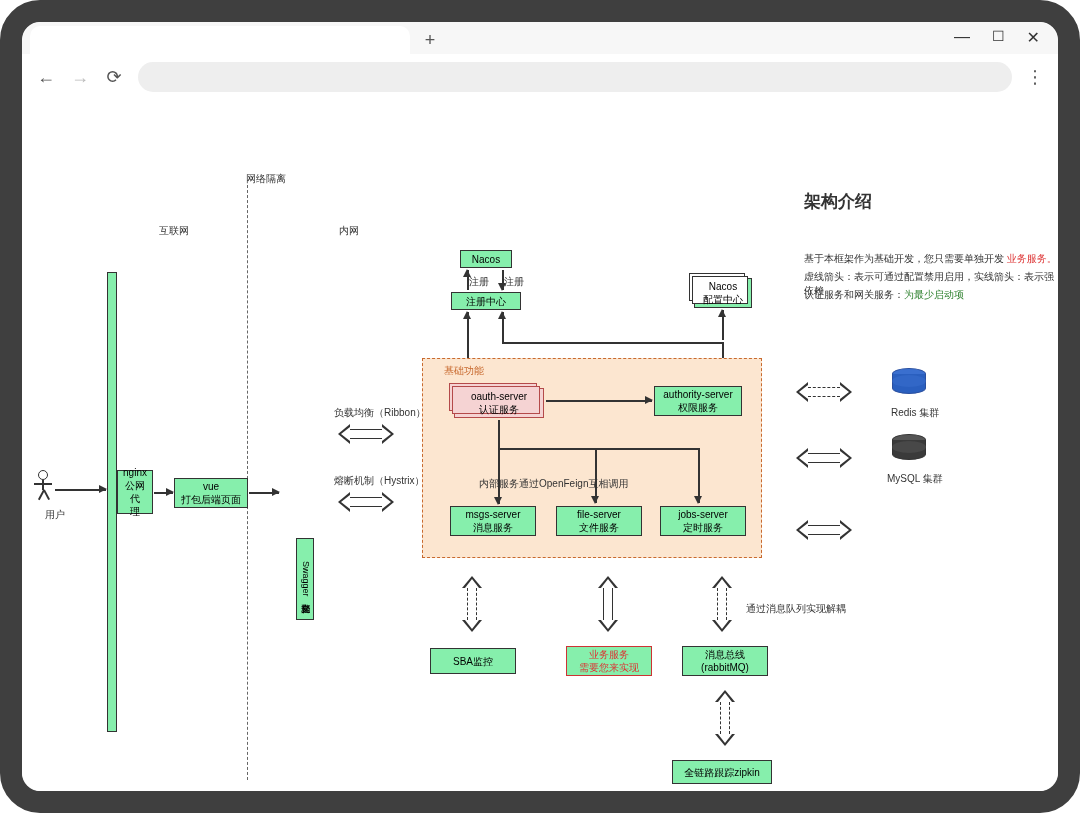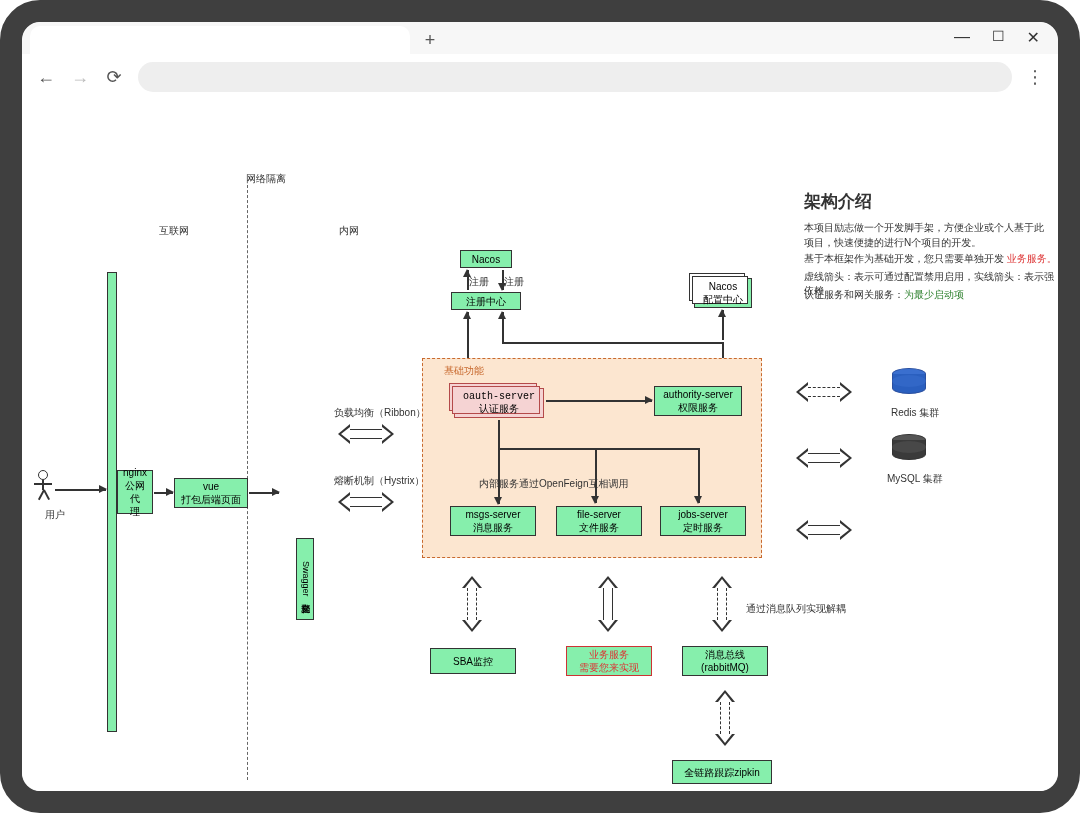--- a/index.html
+++ b/index.html
@@ -263,21 +263,20 @@
     <span class="nav-btn">←</span>
     <span class="nav-btn disabled">→</span>
     <span class="nav-btn">⟳</span>
     <div class="addr-input"></div>
     <span class="more">⋮</span>
   </div>
 
   <div class="diagram">
 
     <div class="label title" style="left:770px; top:90px;">架构介绍</div>
-    <div class="label" style="left:770px; top:120px; white-space:normal; width:245px; line-height:1.5;">本项目励志做一个开发脚手架，方便企业或个人基于此项目，快速便捷的进行N个项目的开发。</div>
     <div class="label" style="left:770px; top:170px; white-space:normal; width:250px;">虚线箭头：表示可通过配置禁用启用，实线箭头：表示强依赖</div>
     <div class="label" style="left:770px; top:152px;">
       <span>基于本框架作为基础开发，您只需要单独开发 </span><span class="red">业务服务。</span>
     </div>
     <div class="label" style="left:770px; top:188px;">
       <span>认证服务和网关服务：</span><span style="color:#2a7f2a;">为最少启动项</span>
     </div>
 
     <div class="dashed-v" style="left:225px; top:85px; height:595px;"></div>
     <div class="label" style="left:212px; top:72px;">网络隔离</div>
@@ -346,21 +345,21 @@
 
     <div class="box stack" style="left:672px; top:178px; width:58px; height:30px; z-index:2;">
       <div>Nacos</div>
       <div>配置中心</div>
     </div>
     <div class="thin-arrow-v-up" style="left:700px; top:210px; height:30px;"></div>
 
     <div class="base-area" style="left:400px; top:258px; width:340px; height:200px;"></div>
     <div class="label" style="left:410px; top:264px; color:#c86a2f;">基础功能</div>
 
-    <div class="box pink-box stack-pink" style="left:432px; top:288px; width:90px; height:30px; z-index:2;font-family:Liberation Mono, monospace;">
+    <div class="box pink-box stack-pink" style="left:432px; top:288px; width:90px; height:30px; z-index:2;">
       <div>oauth-server</div>
       <div>认证服务</div>
     </div>
 
     <div class="box" style="left:632px; top:286px; width:88px; height:30px;">
       <div>authority-server</div>
       <div>权限服务</div>
     </div>
     <div class="thin-arrow-h" style="left:524px; top:300px; width:106px;"></div>
 

